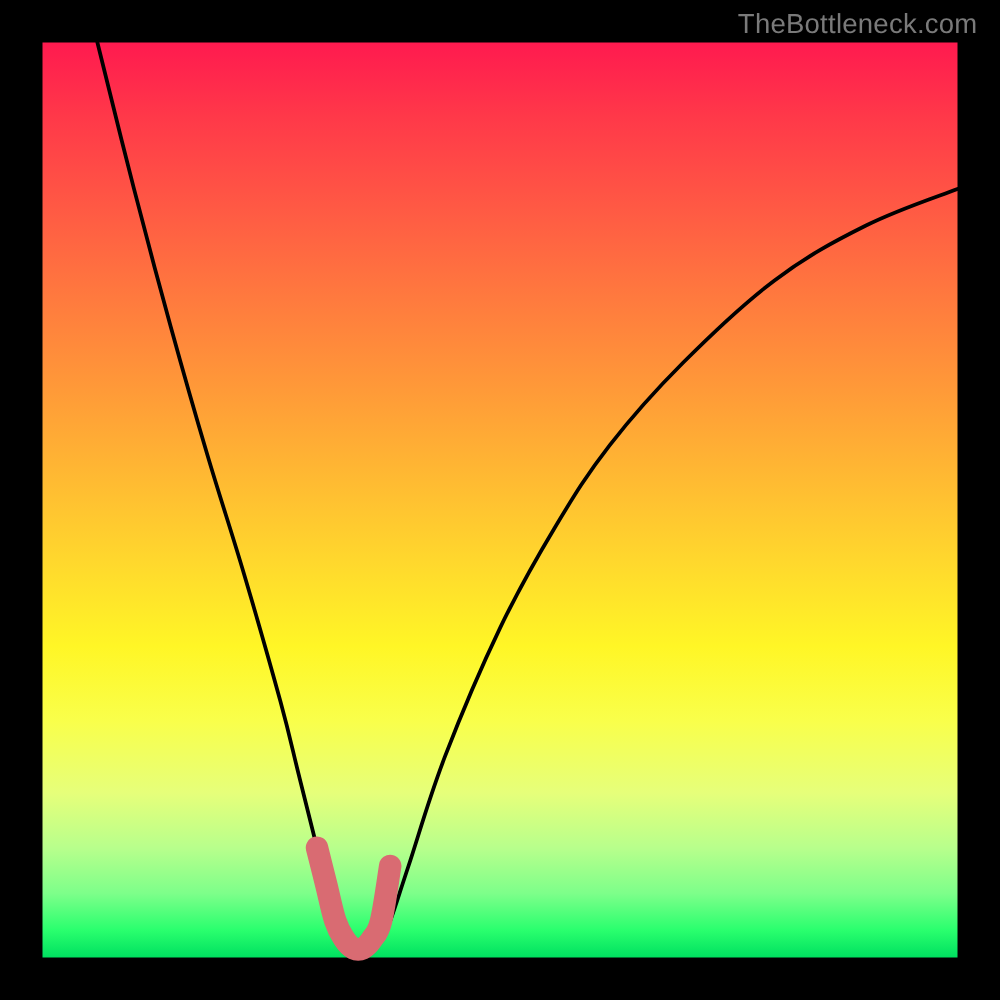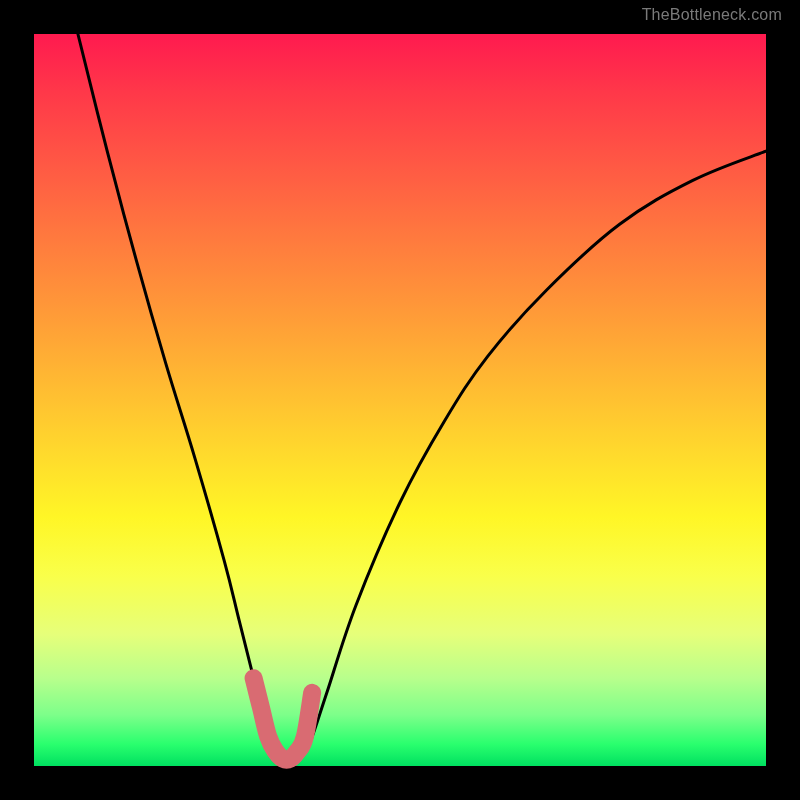--- a/index.html
+++ b/index.html
@@ -41,21 +41,21 @@
       #7dff8a 93%,
       #2aff6e 97%,
       #00e060 100%
     );
   }
   .watermark {
     position: absolute;
     top: 6px;
     right: 18px;
     color: #7a7a7a;
-    font-size: 16px;
+    font-size: 22px;
     font-weight: 500;
     letter-spacing: 0.2px;
     user-select: none;
   }
   svg.curve {
     position: absolute;
     left: 0;
     top: 0;
     width: 732px;
     height: 732px;

